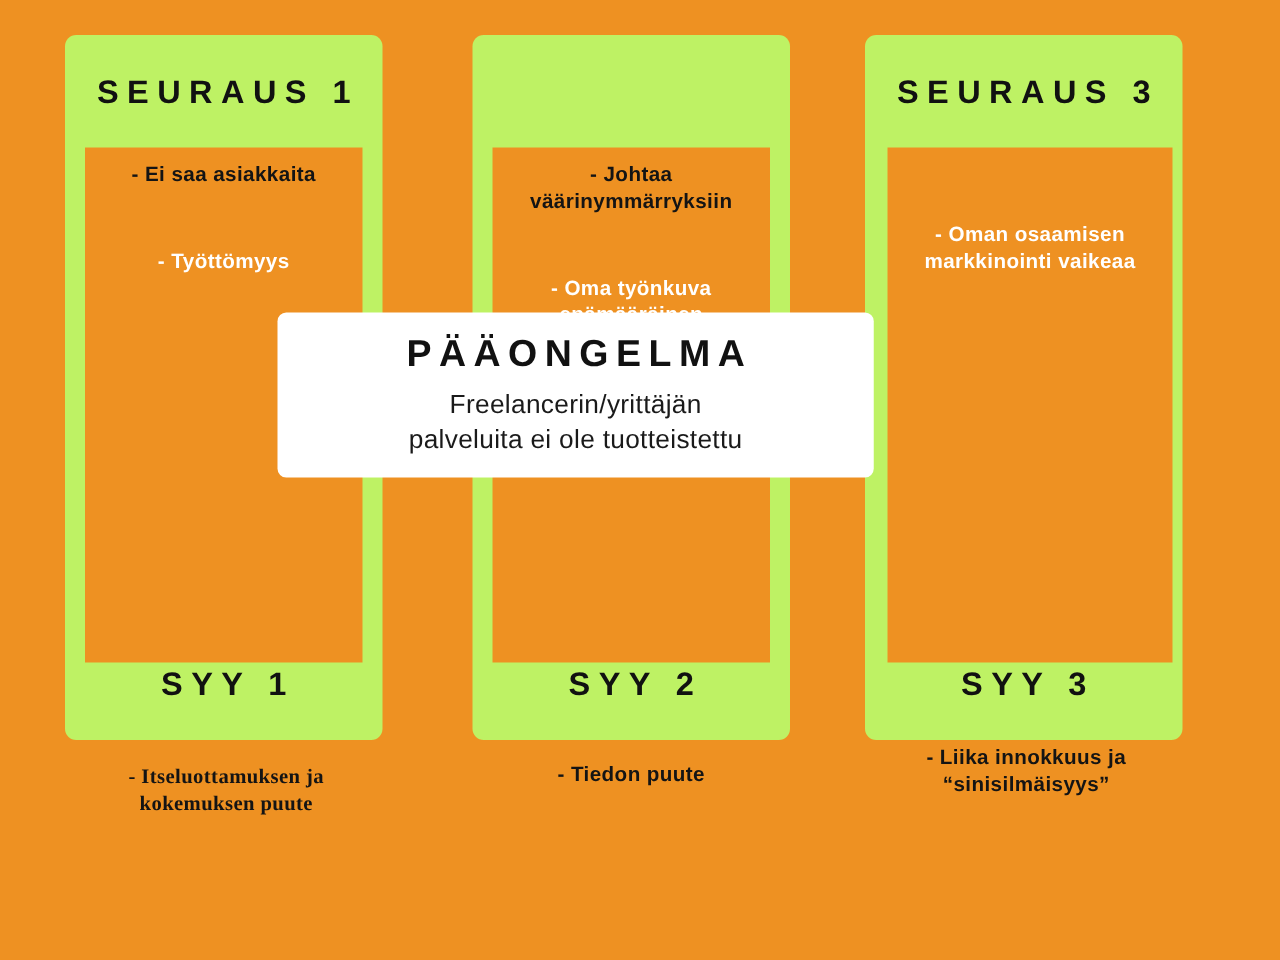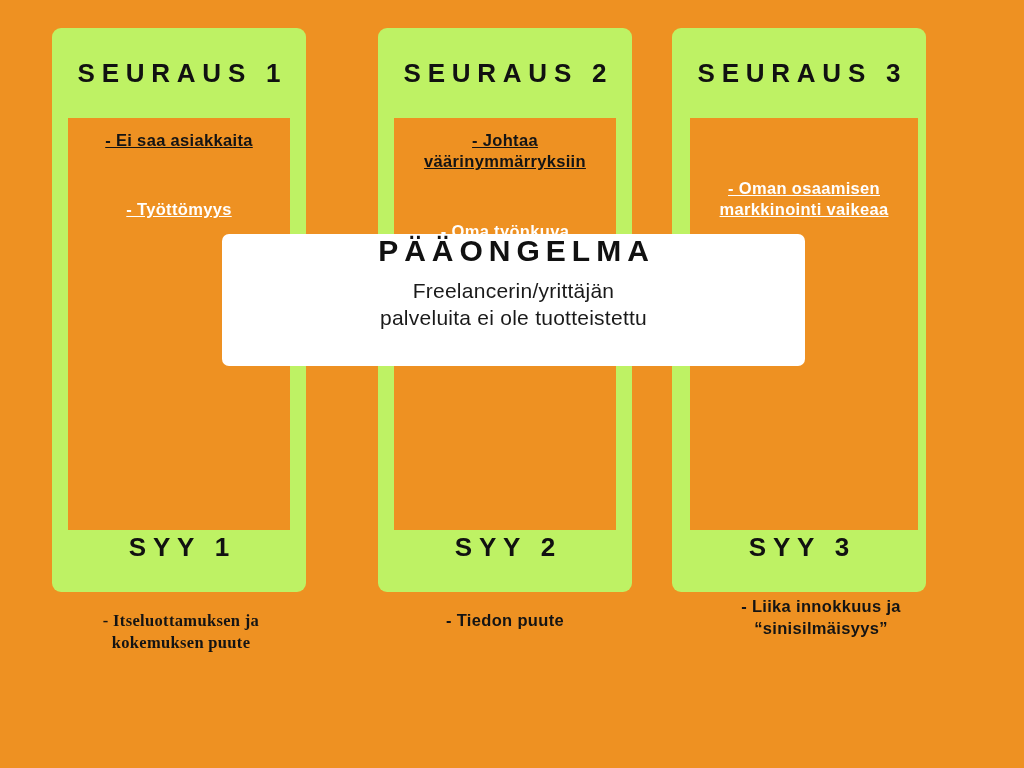--- a/index.html
+++ b/index.html
@@ -26,21 +26,21 @@
   .card {
     position: absolute;
     top: 28px;
     height: 564px;
     background: #bef264;
     border-radius: 9px;
     box-sizing: border-box;
   }
   #card-1 { left: 52px;  width: 254px; }
   #card-2 { left: 378px; width: 254px; }
-  #card-3 { left: 672px; width: 254px; }
+  #card-3 { left: 692px; width: 254px; }
 
   .card-header {
     position: absolute;
     top: 0;
     left: 0;
     right: 0;
     height: 90px;
     display: flex;
     align-items: center;
     justify-content: center;
@@ -66,21 +66,20 @@
   }
   #card-3 .card-panel { left: 18px; right: 8px; }
 
   .bullet {
     font-size: 16.5px;
     font-weight: bold;
     line-height: 1.30;
     letter-spacing: 0.02em;
     margin: 0;
     padding: 0 4px;
-    text-decoration: underline;
   }
   .bullet.dark  { color: #141414; }
   .bullet.light { color: #FFFFFF; margin-top: 48px; }
 
   .card-footer {
     position: absolute;
     left: 0;
     right: 0;
     bottom: 0;
     height: 90px;
@@ -106,30 +105,30 @@
     text-align: center;
   }
   #caption-1 { left: 50px;  width: 262px; top: 610px; font-family: Liberation Serif, serif; }
   #caption-2 { left: 378px; width: 254px; top: 610px; }
   #caption-3 { left: 690px; width: 262px; top: 596px; }
 
   
   #center-box {
     position: absolute;
     left: 222px;
-    top: 234px;
-    width: 583px;
+    top: 250px;
+    width: 477px;
     height: 132px;
     background: #FFFFFF;
     border-radius: 7px;
     box-sizing: border-box;
     display: flex;
     flex-direction: column;
     align-items: center;
-    justify-content: flex-start;
+    justify-content: center;
   }
   #center-title {
     color: #111111;
     font-size: 30px;
     font-weight: bold;
     letter-spacing: 0.20em;
     text-indent: 0.20em;
     white-space: nowrap;
     margin-bottom: 9px;
   }
@@ -151,21 +150,20 @@
   <div class="card" id="card-1">
     <div class="card-header">SEURAUS 1</div>
     <div class="card-panel">
       <p class="bullet dark" style="white-space: pre-line;">- Ei saa asiakkaita</p>
       <p class="bullet light" style="white-space: pre-line;">- Työttömyys</p>
     </div>
     <div class="card-footer">SYY 1</div>
   </div>
 
   <div class="card" id="card-2">
-    <div class="card-header">SEURAUS 2</div>
     <div class="card-panel">
       <p class="bullet dark" style="white-space: pre-line;">- Johtaa
 väärinymmärryksiin</p>
       <p class="bullet light" style="white-space: pre-line;">- Oma työnkuva
 epämääräinen</p>
     </div>
     <div class="card-footer">SYY 2</div>
   </div>
 
   <div class="card" id="card-3">

